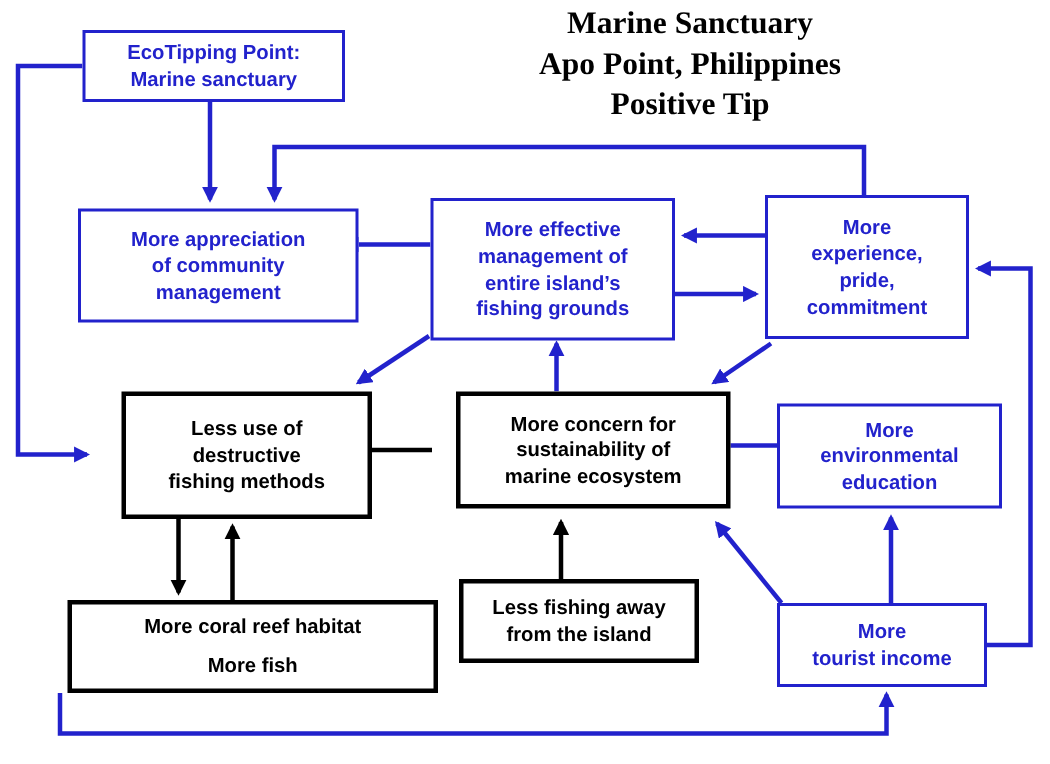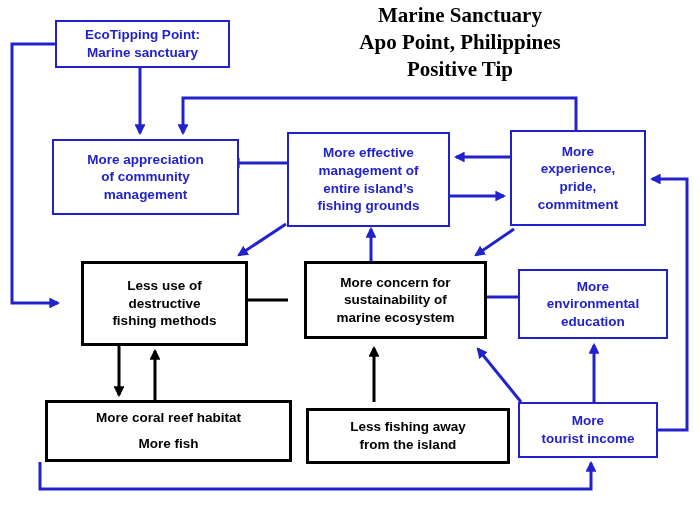--- a/index.html
+++ b/index.html
@@ -81,17 +81,17 @@
 destructive
 fishing methods</div>
     <div class="node black" style="left: 288px; top: 261px; width: 183px; height: 78px;">More concern for
 sustainability of
 marine ecosystem</div>
     <div class="node blue" style="left: 518px; top: 269px; width: 150px; height: 70px;">More
 environmental
 education</div>
     <div class="node black wide-lines" style="left: 29px; top: 400px; width: 247px; height: 62px;">More coral reef habitat
 More fish</div>
-    <div class="node black" style="left: 290px; top: 408px; width: 204px; height: 56px;">Less fishing away
+    <div class="node black" style="left: 290px; top: 386px; width: 160px; height: 56px;">Less fishing away
 from the island</div>
     <div class="node blue" style="left: 518px; top: 402px; width: 140px; height: 56px;">More
 tourist income</div>
   </div>
 
 </body></html>

